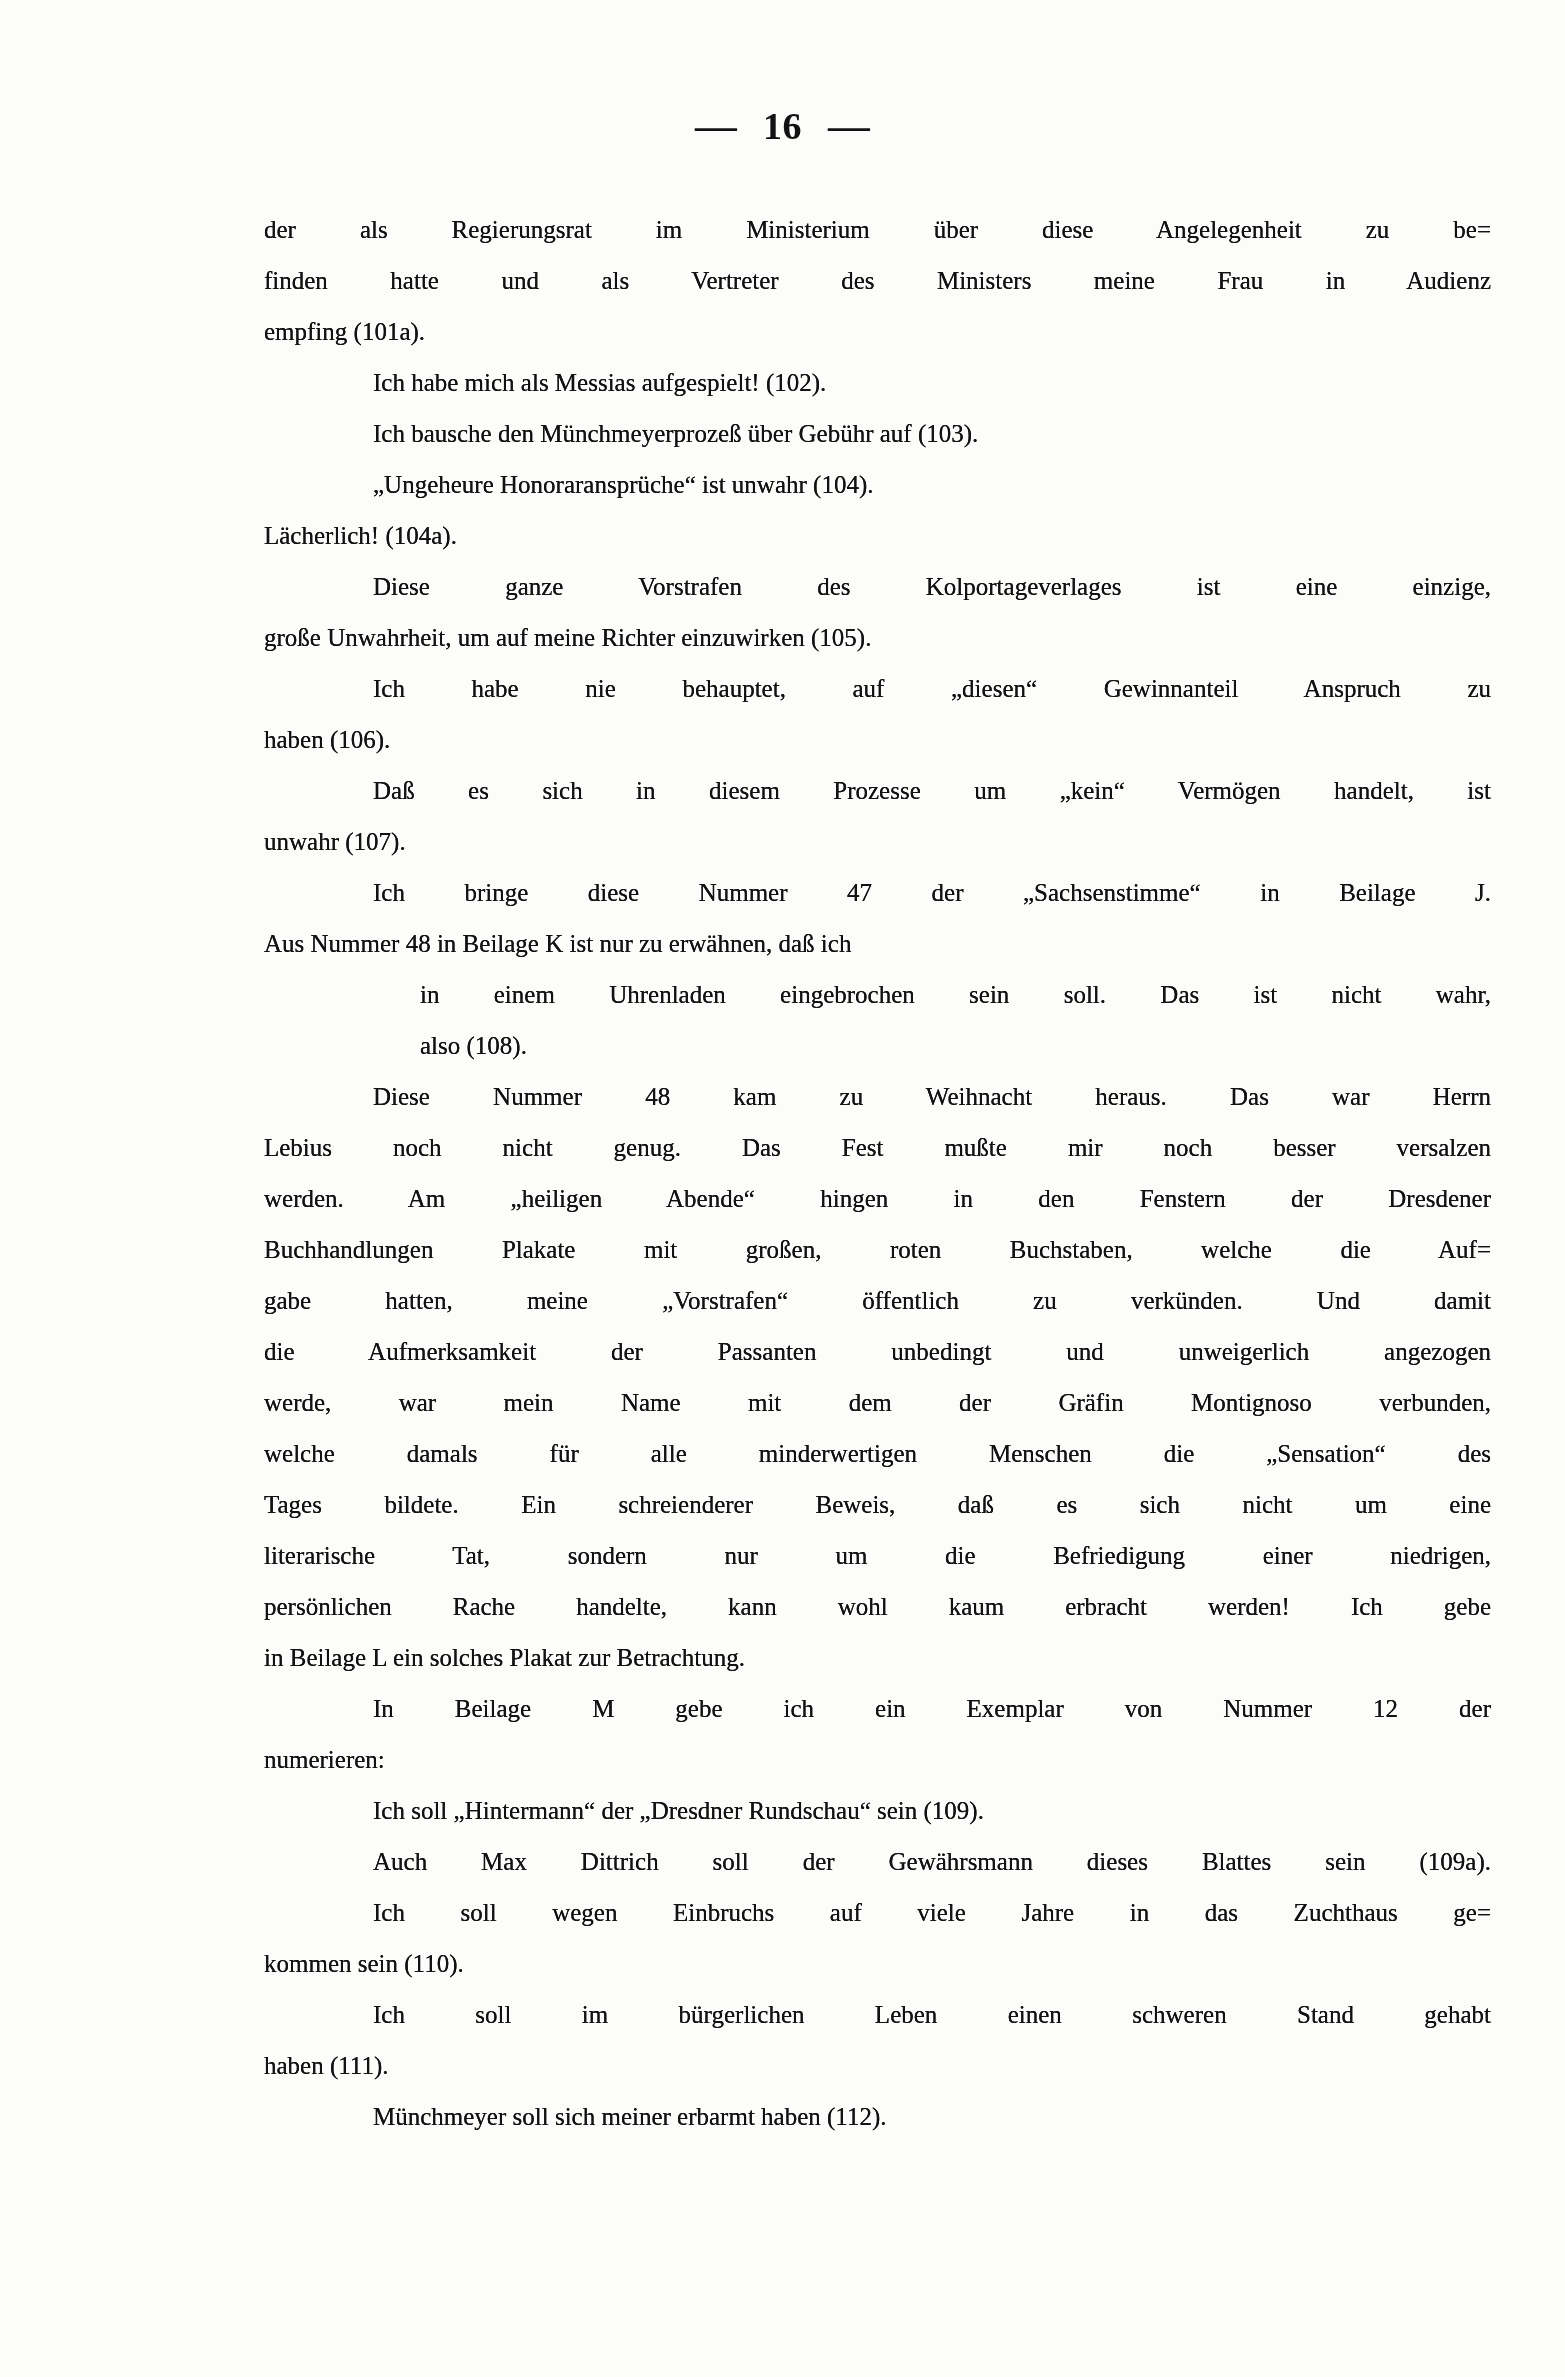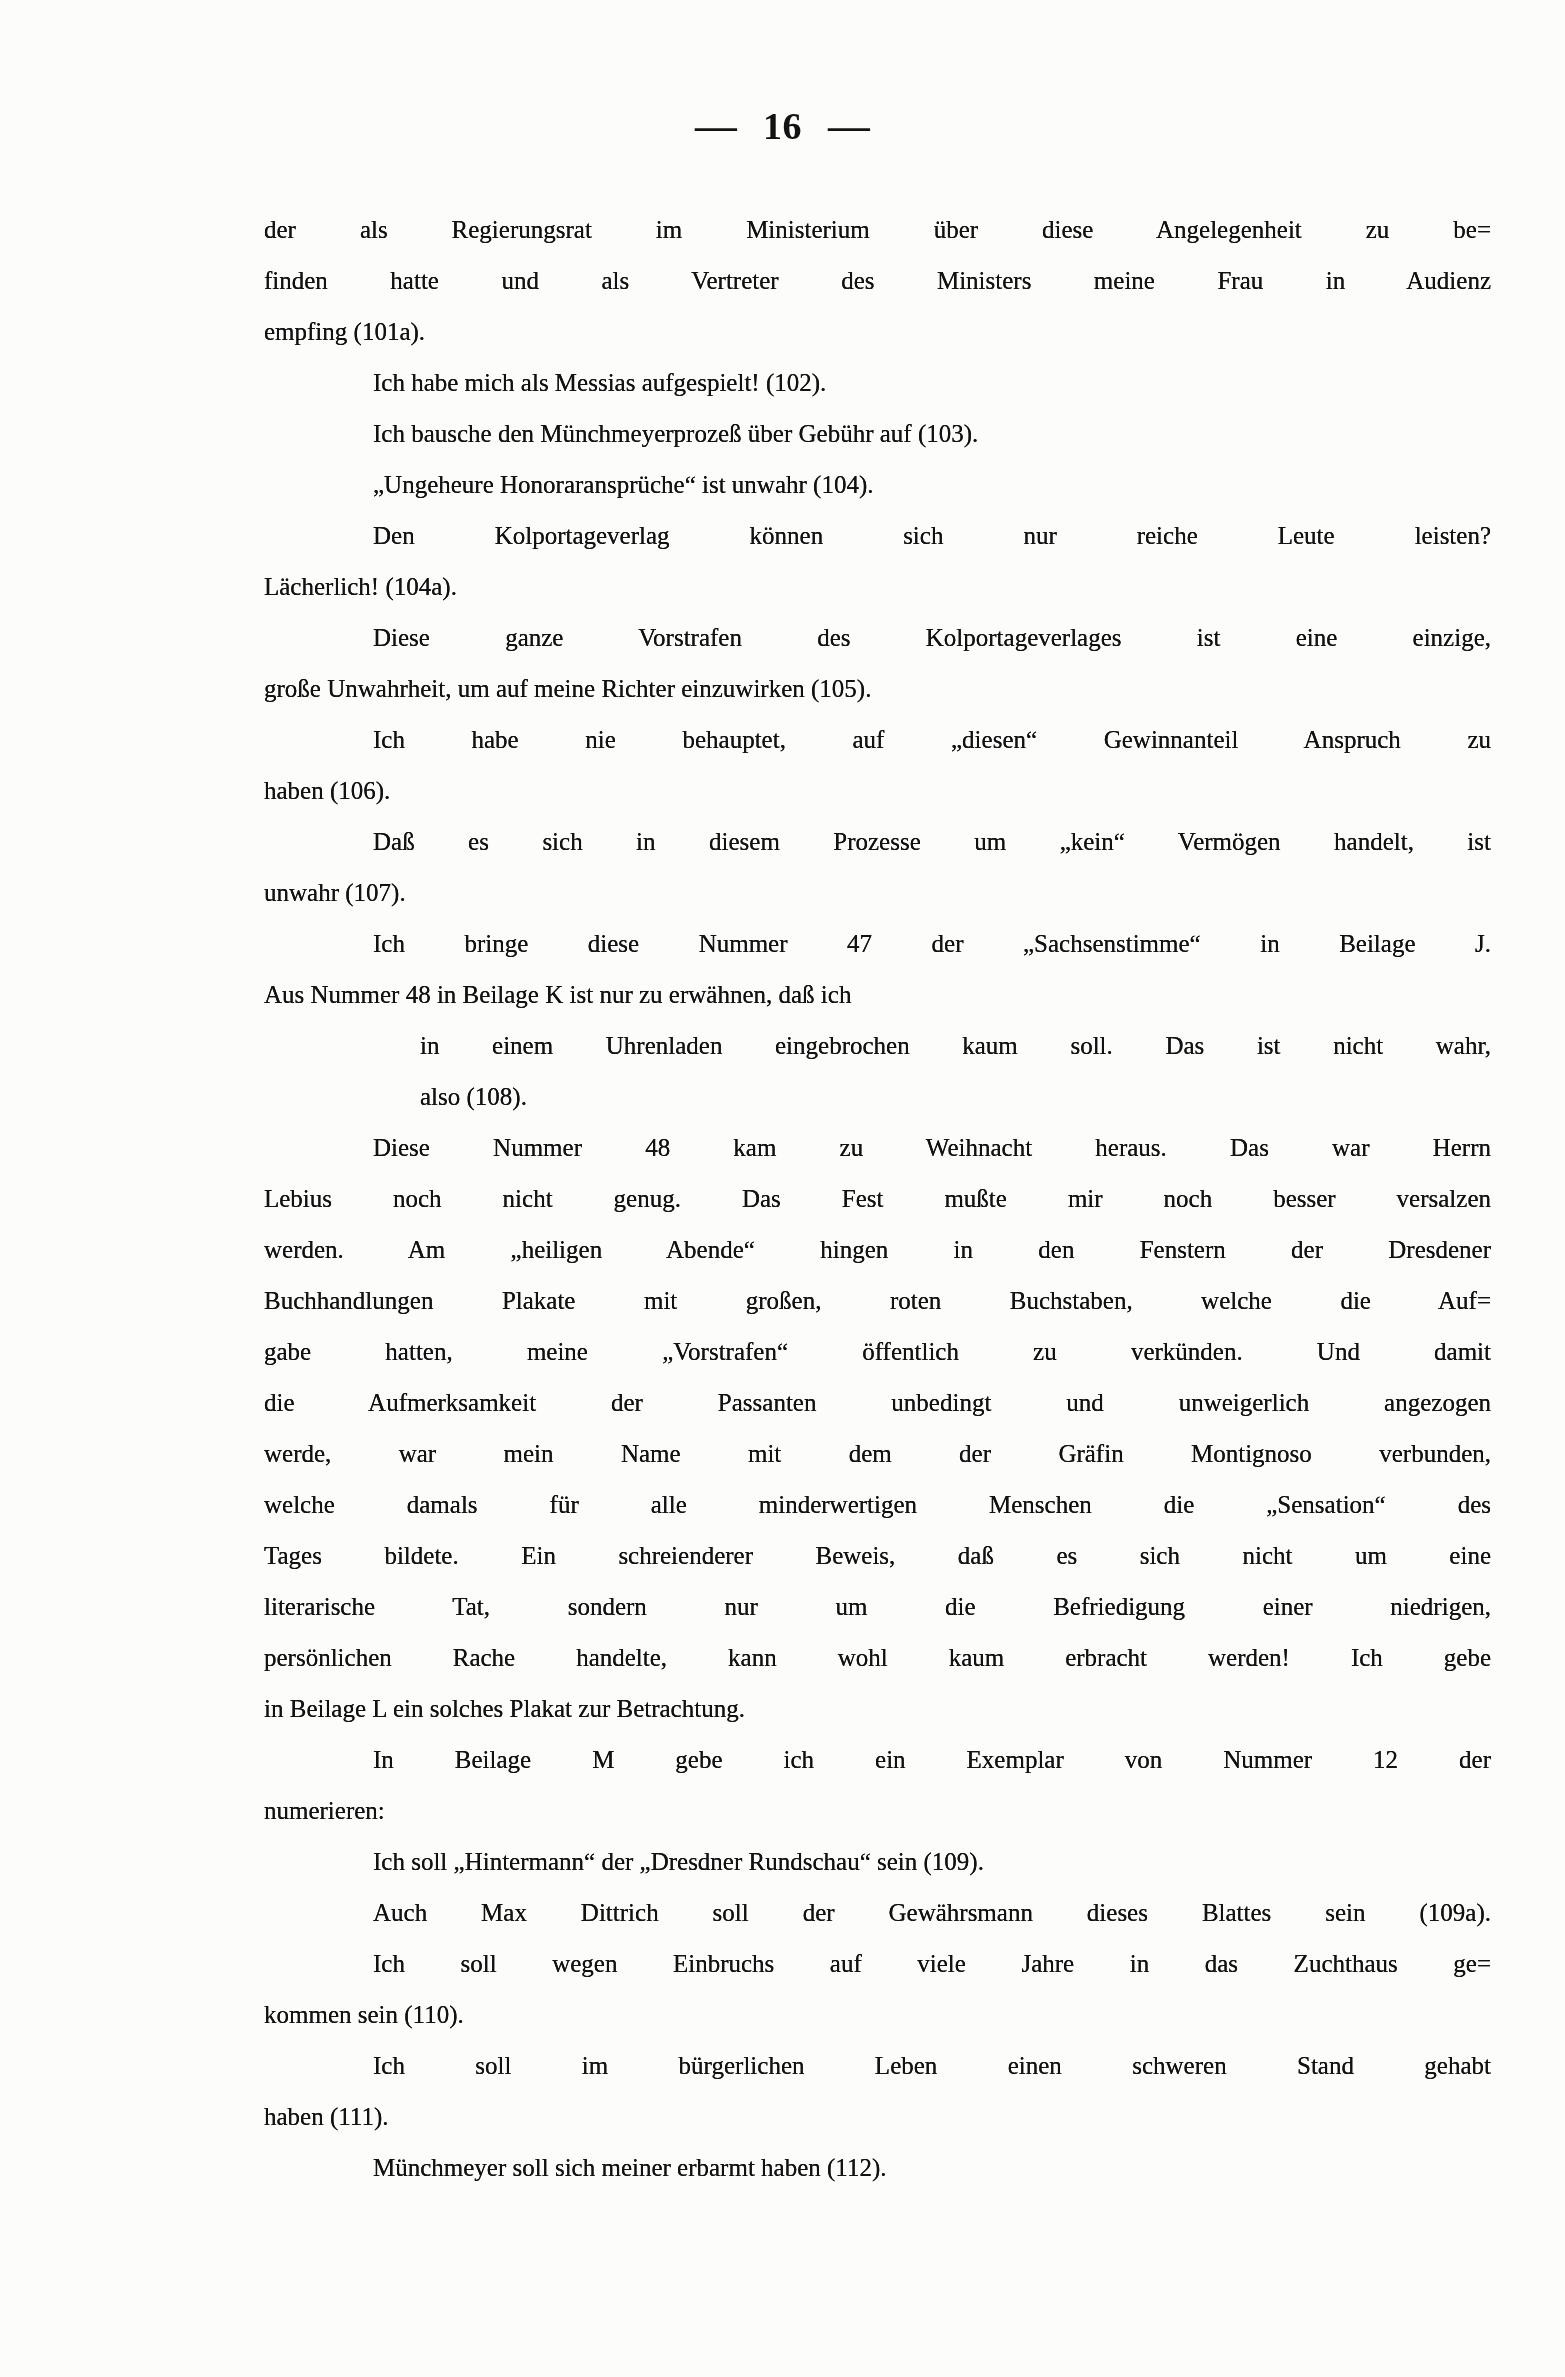--- a/index.html
+++ b/index.html
@@ -68,39 +68,38 @@
       <div class="para">
         <div class="line ind-para"><span class="seg">Ich habe mich als Messias aufgespielt! (102).</span></div>
       </div>
       <div class="para">
         <div class="line ind-para"><span class="seg">Ich bausche den Münchmeyerprozeß über Gebühr auf (103).</span></div>
       </div>
       <div class="para">
         <div class="line ind-para"><span class="seg">„Ungeheure Honoraransprüche“ ist unwahr (104).</span></div>
       </div>
       <div class="para">
-        <div class="line j ind-para"><span class="seg">Den Kolportageverlag können sich nur reiche Leute leisten?</span></div>
         <div class="line"><span class="seg">Lächerlich! (104a).</span></div>
       </div>
       <div class="para">
         <div class="line j ind-para"><span class="seg">Diese ganze Vorstrafen des Kolportageverlages ist eine einzige,</span></div>
         <div class="line"><span class="seg">große Unwahrheit, um auf meine Richter einzuwirken (105).</span></div>
       </div>
       <div class="para">
         <div class="line j ind-para"><span class="seg">Ich habe nie behauptet, auf „diesen“ Gewinnanteil Anspruch zu</span></div>
         <div class="line"><span class="seg">haben (106).</span></div>
       </div>
       <div class="para">
         <div class="line j ind-para"><span class="seg">Daß es sich in diesem Prozesse um „kein“ Vermögen handelt, ist</span></div>
         <div class="line"><span class="seg">unwahr (107).</span></div>
       </div>
       <div class="para">
         <div class="line j ind-para"><span class="seg">Ich bringe diese Nummer 47 der „Sachsenstimme“ in </span><span class="seg bold">Beilage J.</span></div>
         <div class="line"><span class="seg">Aus Nummer 48 in </span><span class="seg bold">Beilage K</span><span class="seg"> ist nur zu erwähnen, daß ich</span></div>
-        <div class="line j ind-block"><span class="seg">in einem Uhrenladen eingebrochen kaum soll.  Das ist nicht wahr,</span></div>
+        <div class="line j ind-block"><span class="seg">in einem Uhrenladen eingebrochen sein soll.  Das ist nicht wahr,</span></div>
         <div class="line ind-block"><span class="seg">also (108).</span></div>
       </div>
       <div class="para">
         <div class="line j ind-para"><span class="seg">Diese Nummer 48 kam zu Weihnacht heraus.  Das war Herrn</span></div>
         <div class="line j"><span class="seg">Lebius noch nicht genug.  Das Fest mußte mir noch besser versalzen</span></div>
         <div class="line j"><span class="seg">werden.  Am „heiligen Abende“ hingen in den Fenstern der Dresdener</span></div>
         <div class="line j"><span class="seg">Buchhandlungen Plakate mit großen, roten Buchstaben, welche die Auf=</span></div>
         <div class="line j"><span class="seg">gabe hatten, meine „Vorstrafen“ öffentlich zu verkünden.  Und damit</span></div>
         <div class="line j"><span class="seg">die Aufmerksamkeit der Passanten unbedingt und unweigerlich angezogen</span></div>
         <div class="line j"><span class="seg">werde, war mein Name mit dem der Gräfin Montignoso verbunden,</span></div>

